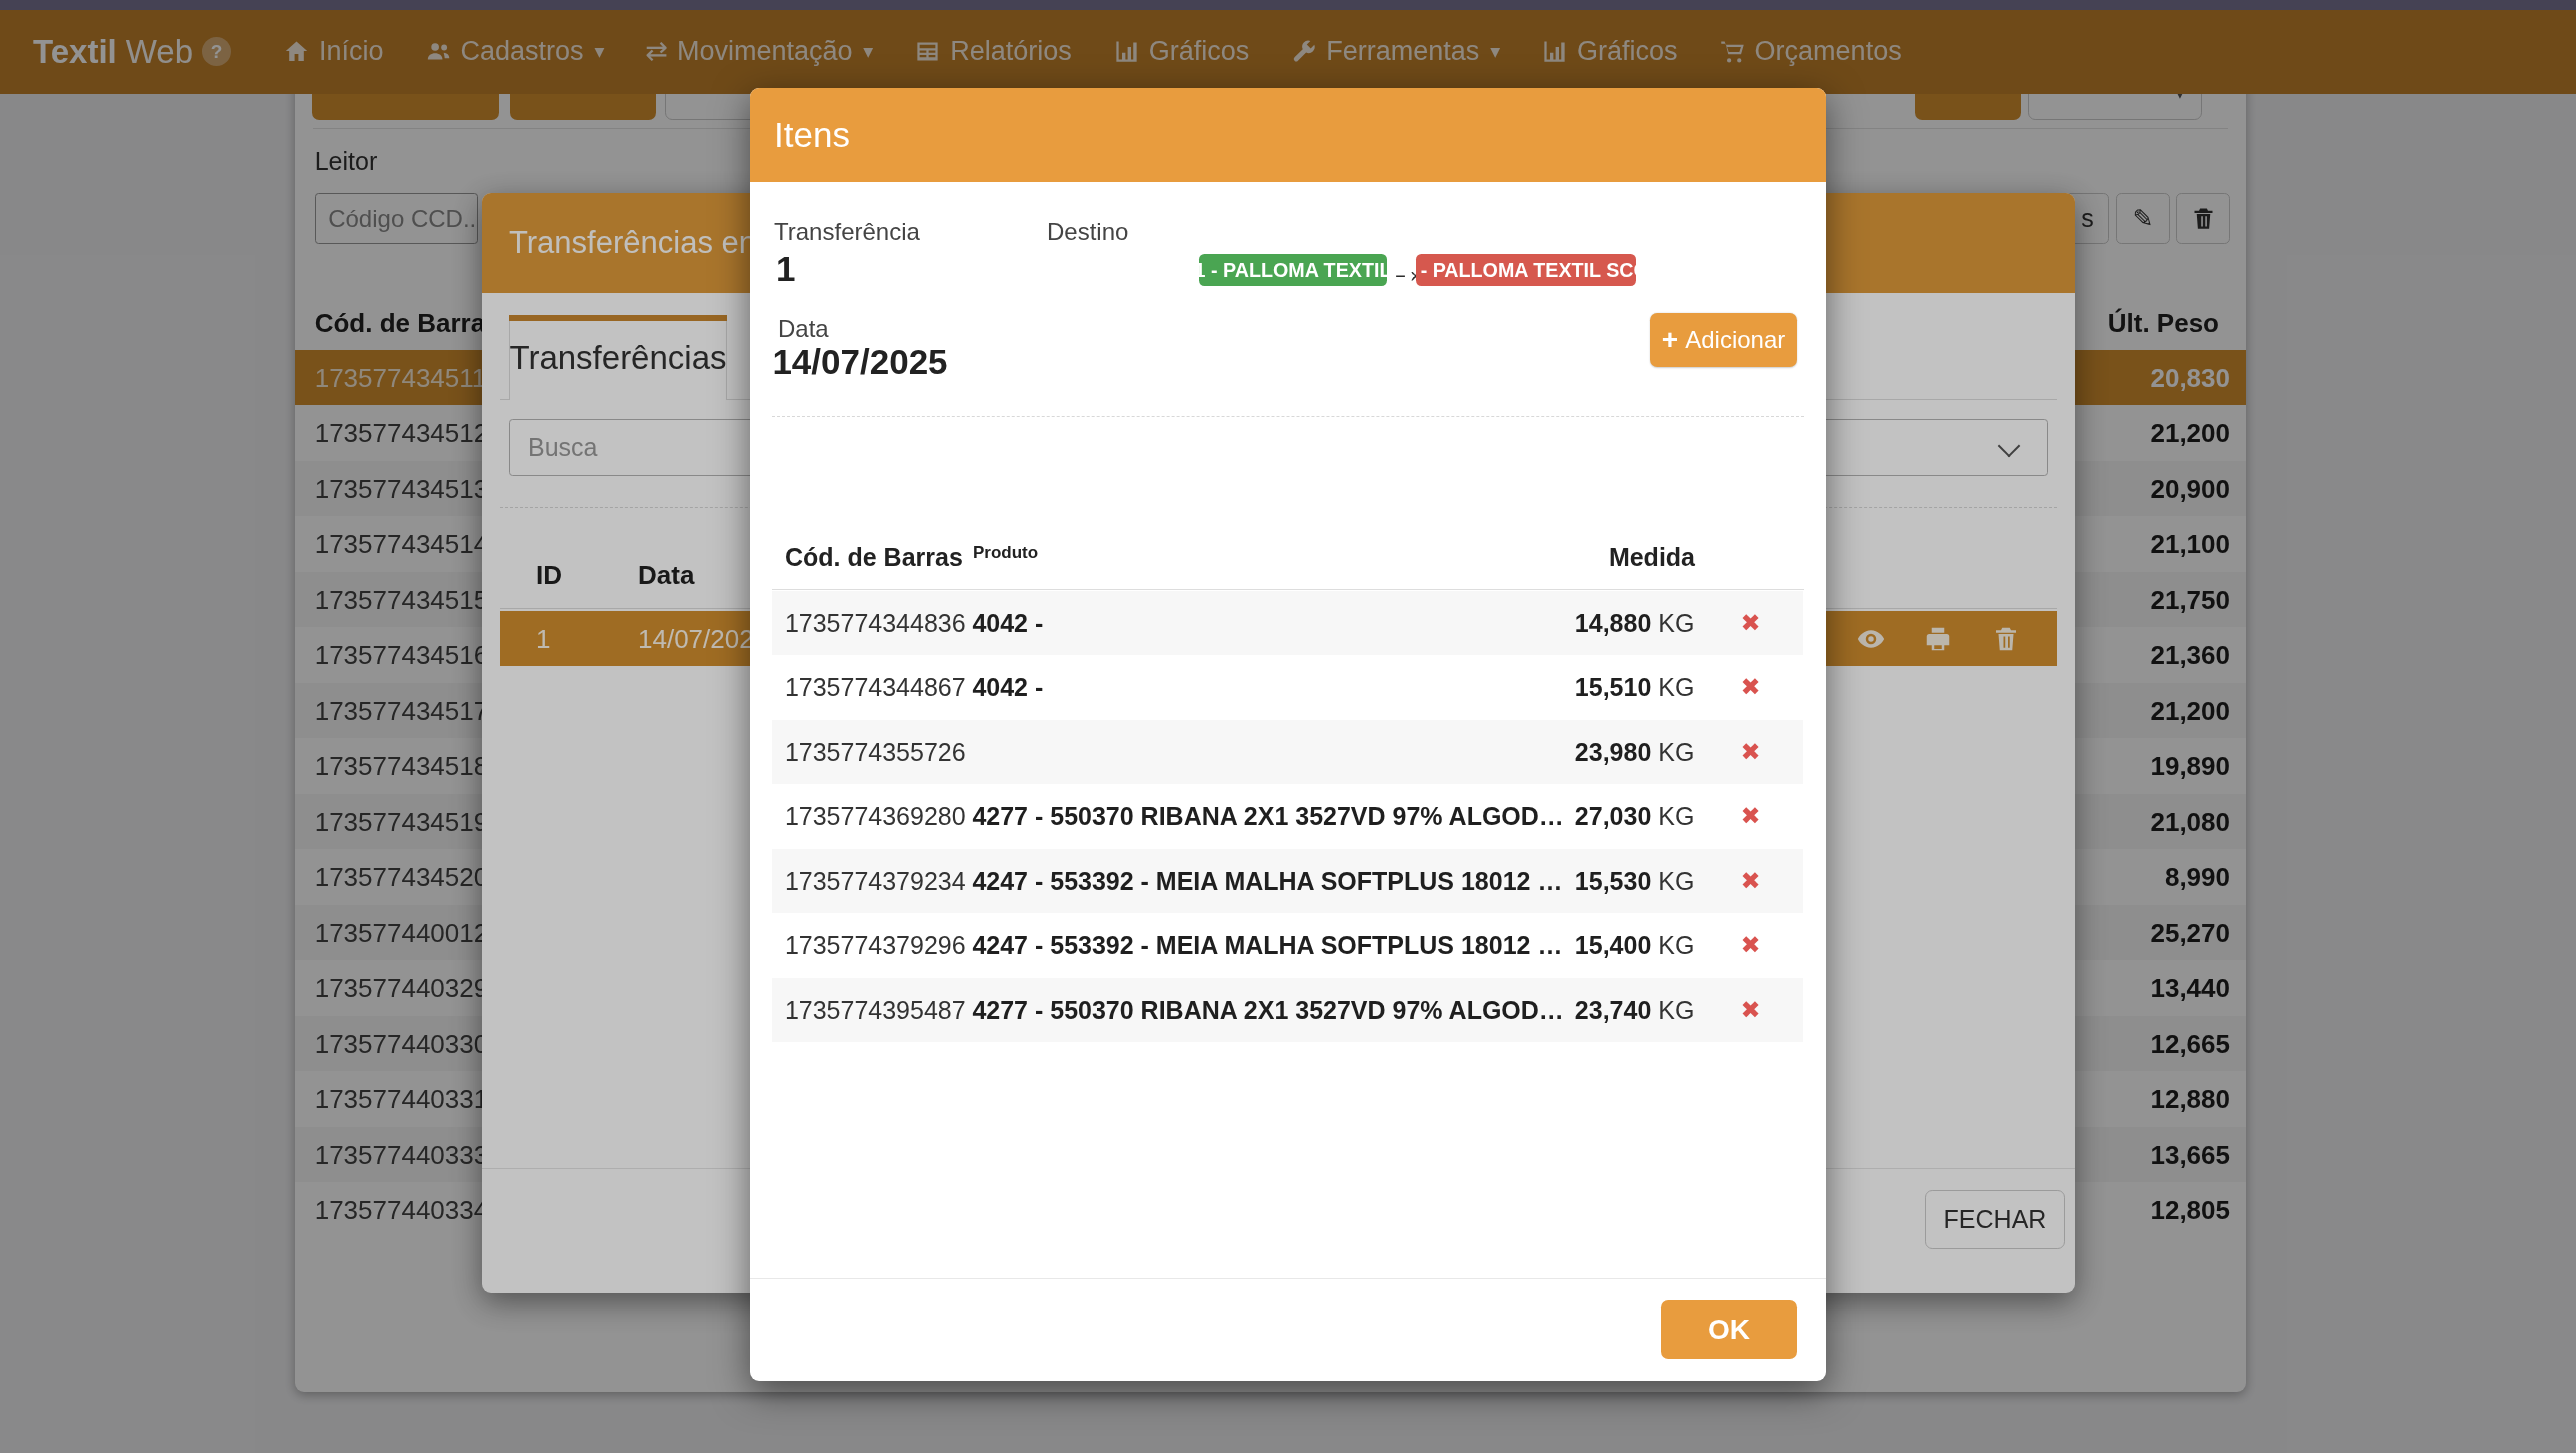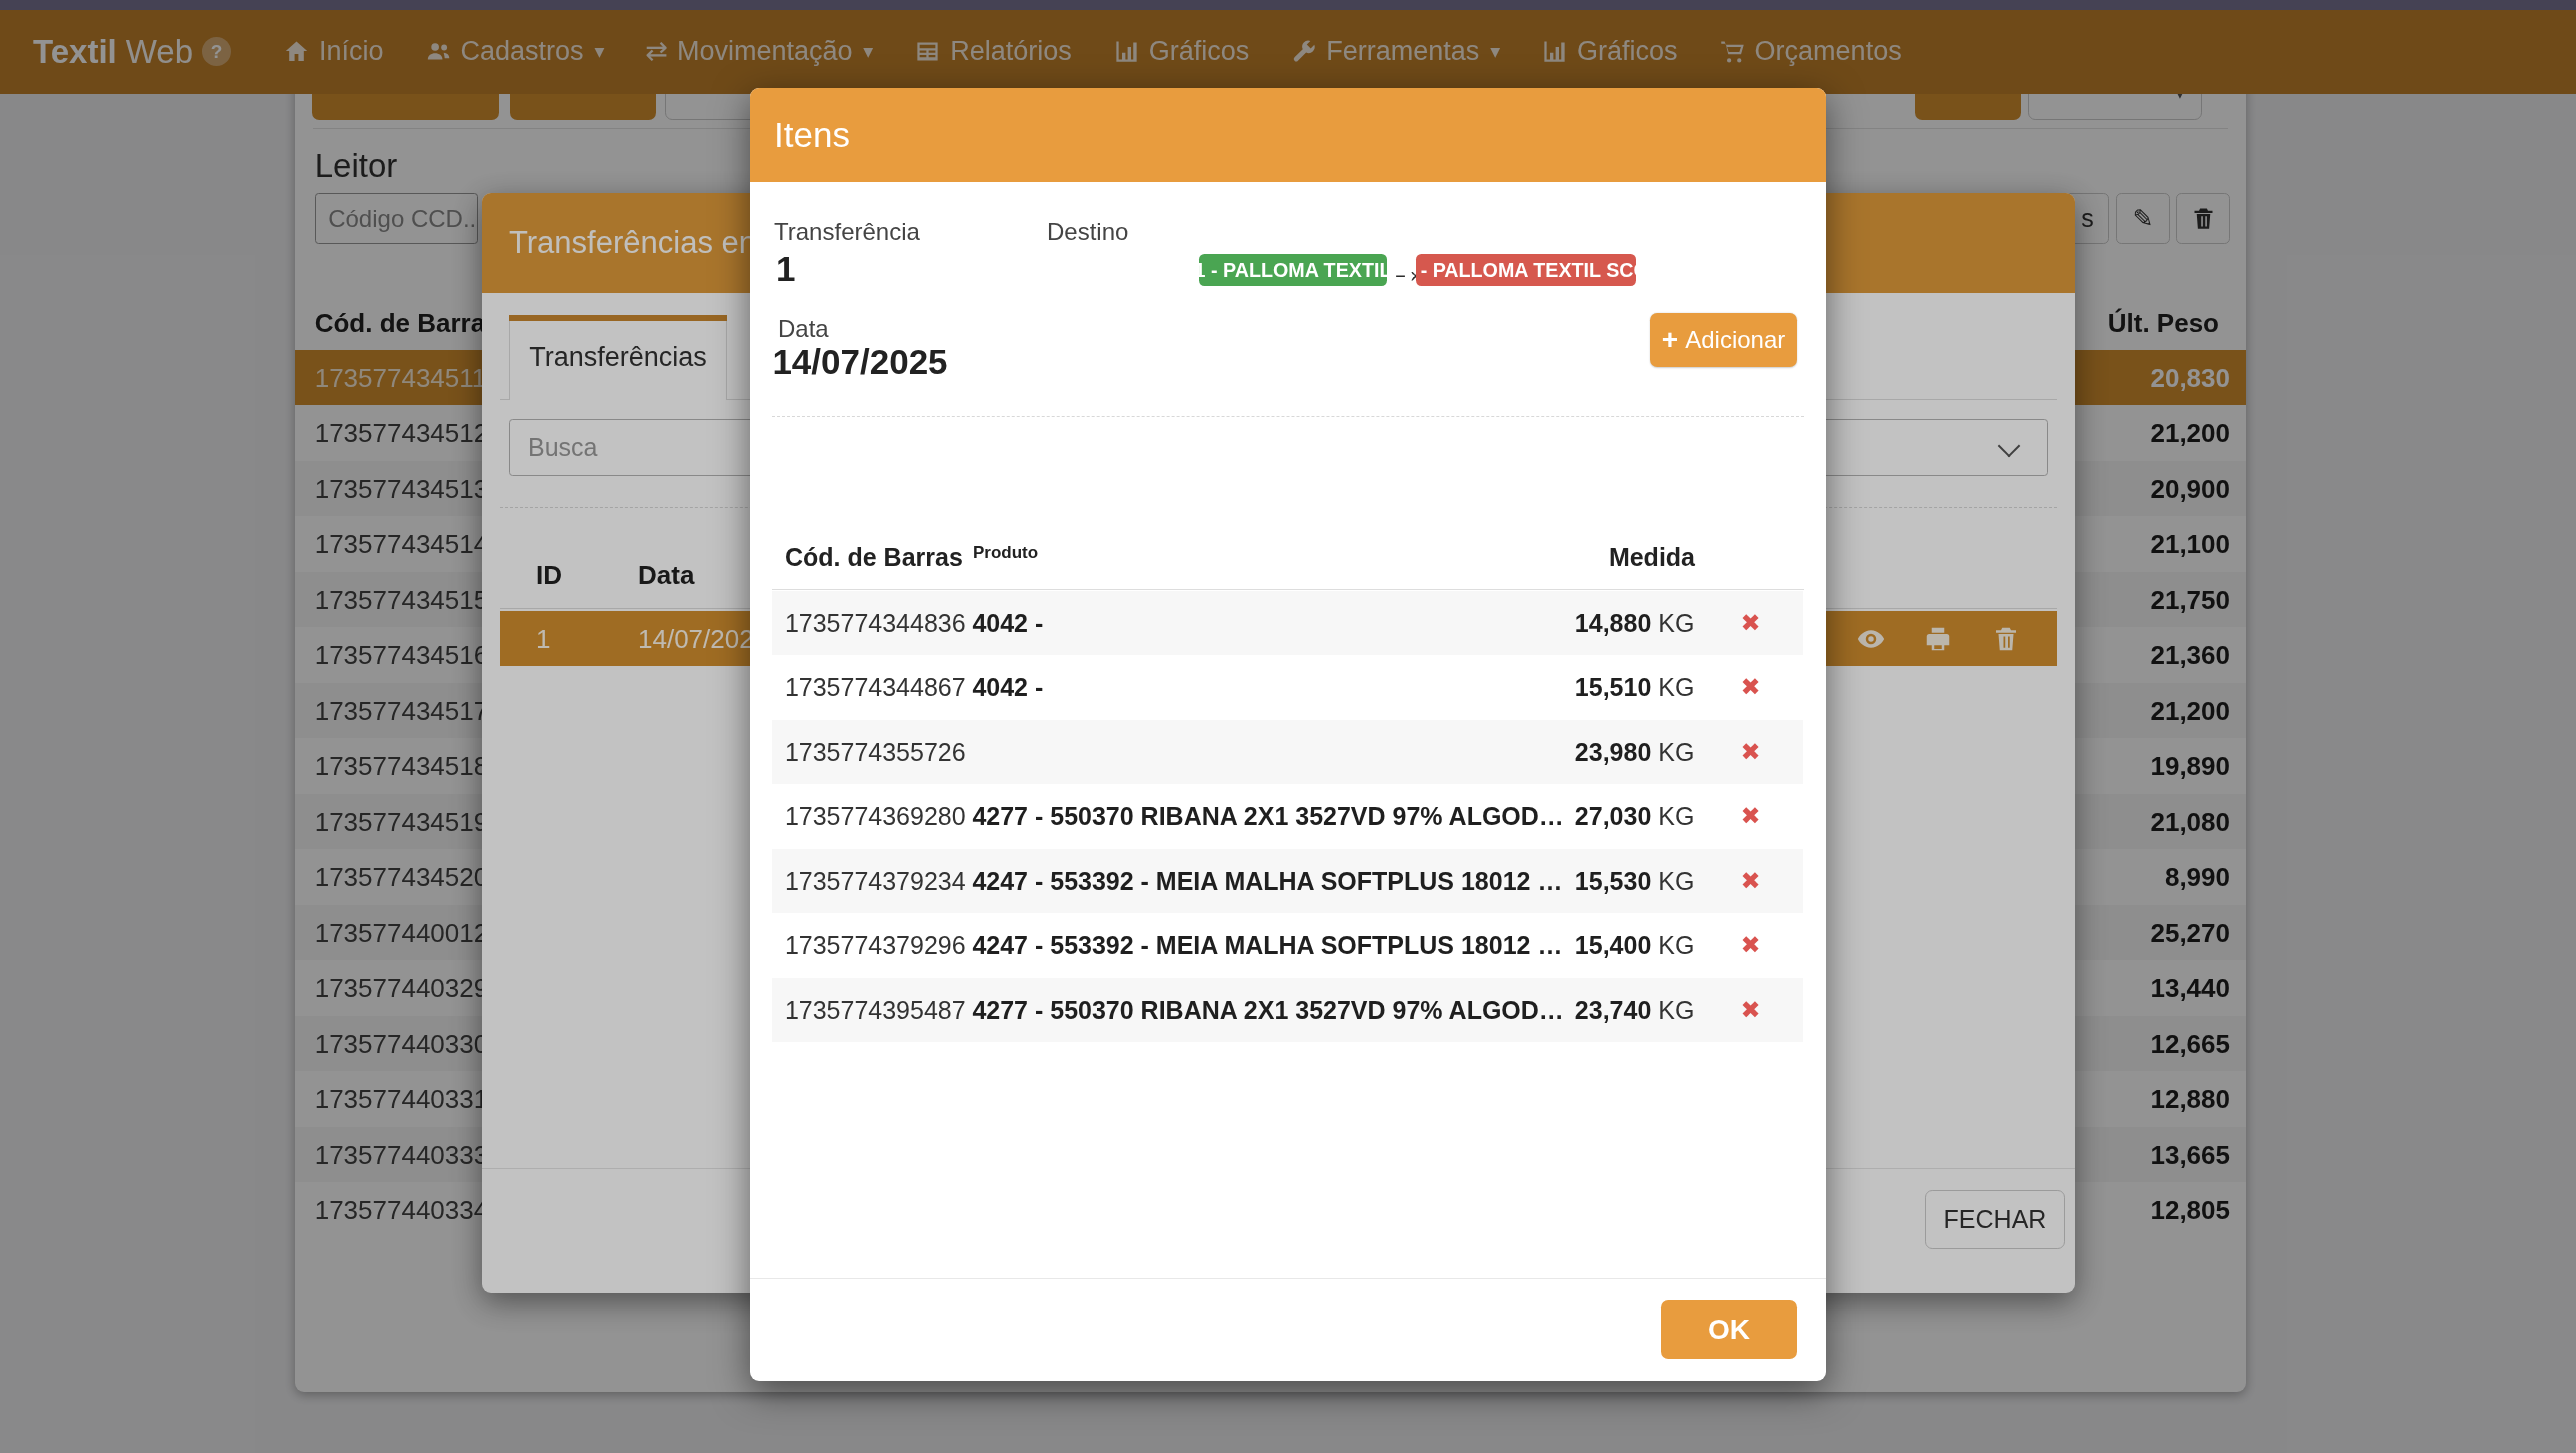--- a/index.html
+++ b/index.html
@@ -35,21 +35,21 @@
   #avatar svg { width:36px; height:36px; fill:#5a5a60; }
   #user-name { font-size:28px; color:rgba(255,255,255,.9); }
 
   
   #card { left:295px; top:65px; width:1951px; height:1327px; background:#fff; border-radius:9px;
           box-shadow:0 2.7px 10.7px rgba(0,0,0,.3); z-index:1; }
   .tool-btn { top:-15px; height:70px; border-radius:7.2px; }
   .tool-btn.orange { background:#d28e2f; }
   .tool-btn.light { background:#fff; border:1.8px solid #ccc; }
   #card-divider { top:63px; left:18px; right:18px; border-top:0.9px solid #e2e2e2; }
-  #leitor-label { left:19.7px; top:82px; font-size:33px; color:#333; }
+  #leitor-label { left:19.7px; top:82px; font-size:25px; color:#333; }
   #scanner-input { left:19.7px; top:128px; width:163px; height:51px; border:1.8px solid #999; border-radius:3.6px;
       font-size:24px; color:#555; padding-left:12.5px; background:#fff; font-family:inherit; }
   #scanner-input::placeholder { color:#8a8a8a; }
   .mini-btn { top:128px; height:51px; background:#fff; border:1.8px solid #ccc; border-radius:5.4px;
       display:flex; align-items:center; justify-content:center; font-size:25px; color:#333; }
   .mini-btn svg { width:27px; height:27px; fill:#333; }
   #bg-thead { top:243px; left:0; right:0; height:41px; font-weight:700; font-size:26px; color:#222; }
   #bg-thead .h1 { position:absolute; left:19.7px; }
   #bg-thead .h2 { position:absolute; right:27px; }
   #bg-thead-border { top:285px; left:0; right:0; border-top:1.8px solid #ddd; }
@@ -66,21 +66,21 @@
   #overlay1 { z-index:10; } #overlay2 { z-index:30; }
 
   
   #transfer-modal { left:482px; top:193px; width:1593px; height:1100px; background:#fff; border-radius:9px;
       box-shadow:0 9px 31px rgba(0,0,0,.45); z-index:20; }
   #transfer-header { top:0; left:0; right:0; height:100px; background:#df9a3b; border-radius:9px 9px 0 0; }
   #transfer-title { left:27px; top:0; height:100px; display:flex; align-items:center; font-size:31px; color:#fdfbf7; }
   #tabbar-border { top:206px; left:18px; right:18px; border-top:0.9px solid #ddd; }
   #tab-transferencias { left:27px; top:122px; width:218px; height:85px; background:#fff;
       border-left:0.9px solid #ddd; border-right:0.9px solid #ddd;
-      display:flex; align-items:center; justify-content:center; font-size:27px; color:#333; }
+      display:flex; align-items:center; justify-content:center; font-size:33px; color:#333; }
   #tab-accent { left:27px; top:122px; width:218px; height:6.3px; background:#c8862e; }
   #busca-input { left:27px; top:226px; width:750px; height:57px; border:1.8px solid #b5b5b5; border-radius:3.6px;
       font-size:25px; padding-left:18px; color:#555; background:#fff; font-family:inherit; }
   #busca-input::placeholder { color:#999; }
   #origin-select { left:1224px; top:226px; width:342px; height:57px; border:1.8px solid #b5b5b5; border-radius:3.6px; background:#fff; }
   #origin-select .chev { position:absolute; right:30px; top:18px; width:16px; height:16px;
       border-right:2.7px solid #555; border-bottom:2.7px solid #555; transform:rotate(45deg); }
   #transfer-dashed { top:314px; left:18px; right:18px; border-top:1.8px dashed #d8d8d8; }
   #t-col-id   { left:54px;  top:367px; font-size:26px; font-weight:700; color:#222; }
   #t-col-data { left:156px; top:367px; font-size:26px; font-weight:700; color:#222; }

